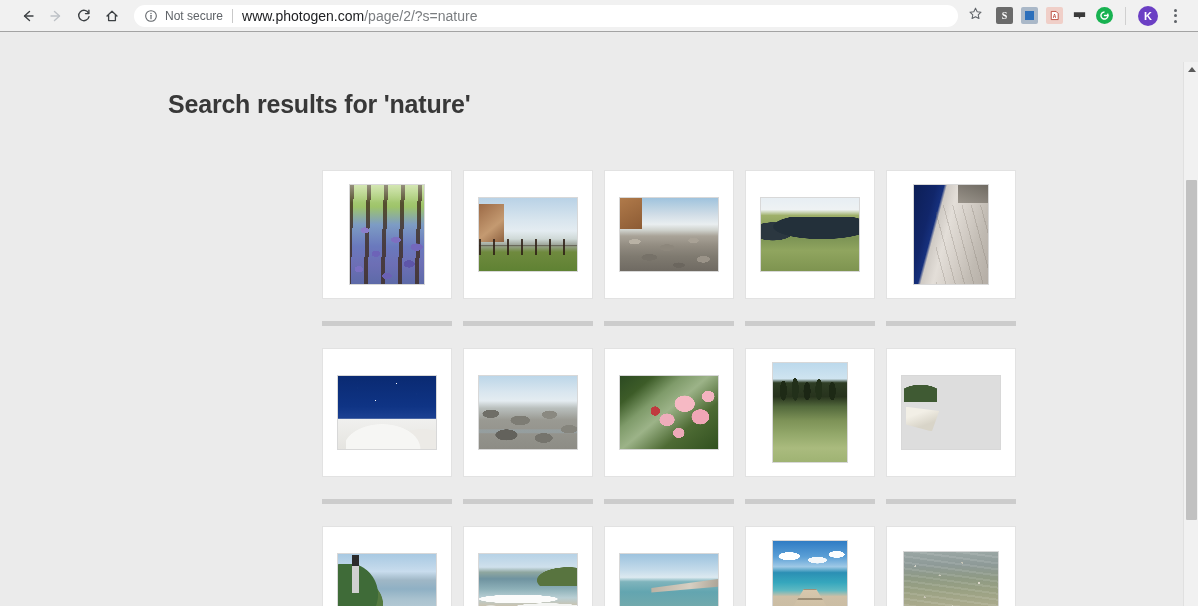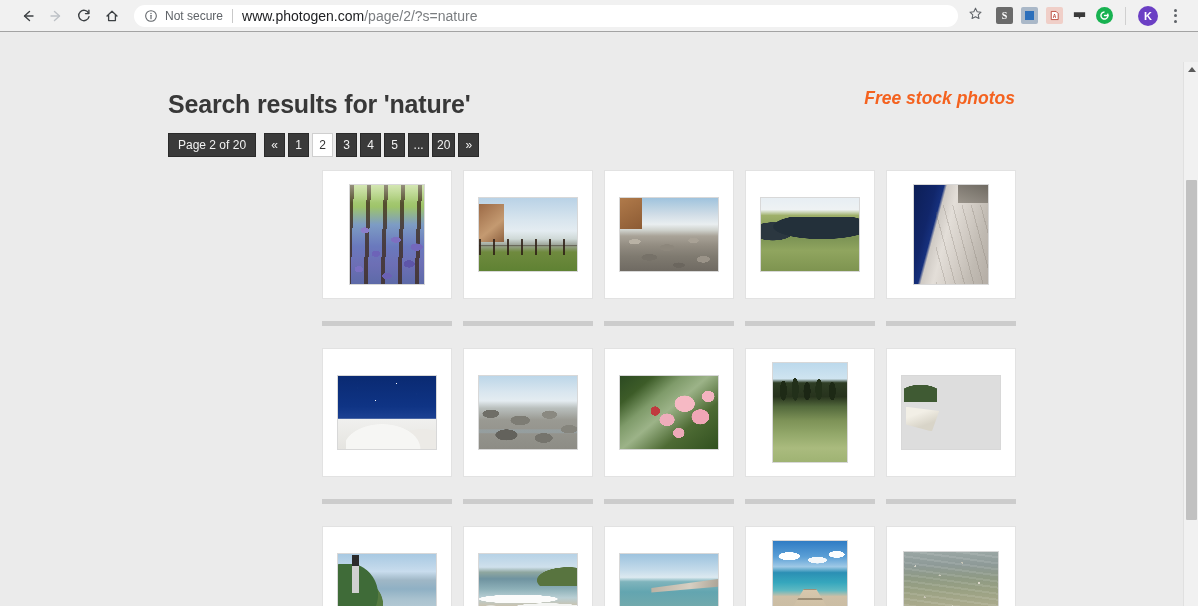--- a/index.html
+++ b/index.html
@@ -547,34 +547,21 @@
         <i></i>
         <i></i>
       </div>
   </div>
 </div>
 
 <div class="viewport">
   <div class="page">
 
     <h1 class="page-title">Search results for 'nature'</h1>
-    <div class="tagline">Free stock photos</div>
-
-    <div class="pagination">
-      <div class="page-info">Page 2 of 20</div>
-      <div class="pg first">«</div>
-      <div class="pg">1</div>
-      <div class="pg active">2</div>
-      <div class="pg">3</div>
-      <div class="pg">4</div>
-      <div class="pg">5</div>
-      <div class="pg">...</div>
-      <div class="pg">20</div>
-      <div class="pg">»</div>
-    </div>
+
 
     <div class="grid">
 
       <div class="row">
         <div class="cell">
           <div class="card">
             <div class="thumb port">
                 <span class="ph p-bluebell"></span>
               </div>
           </div>

